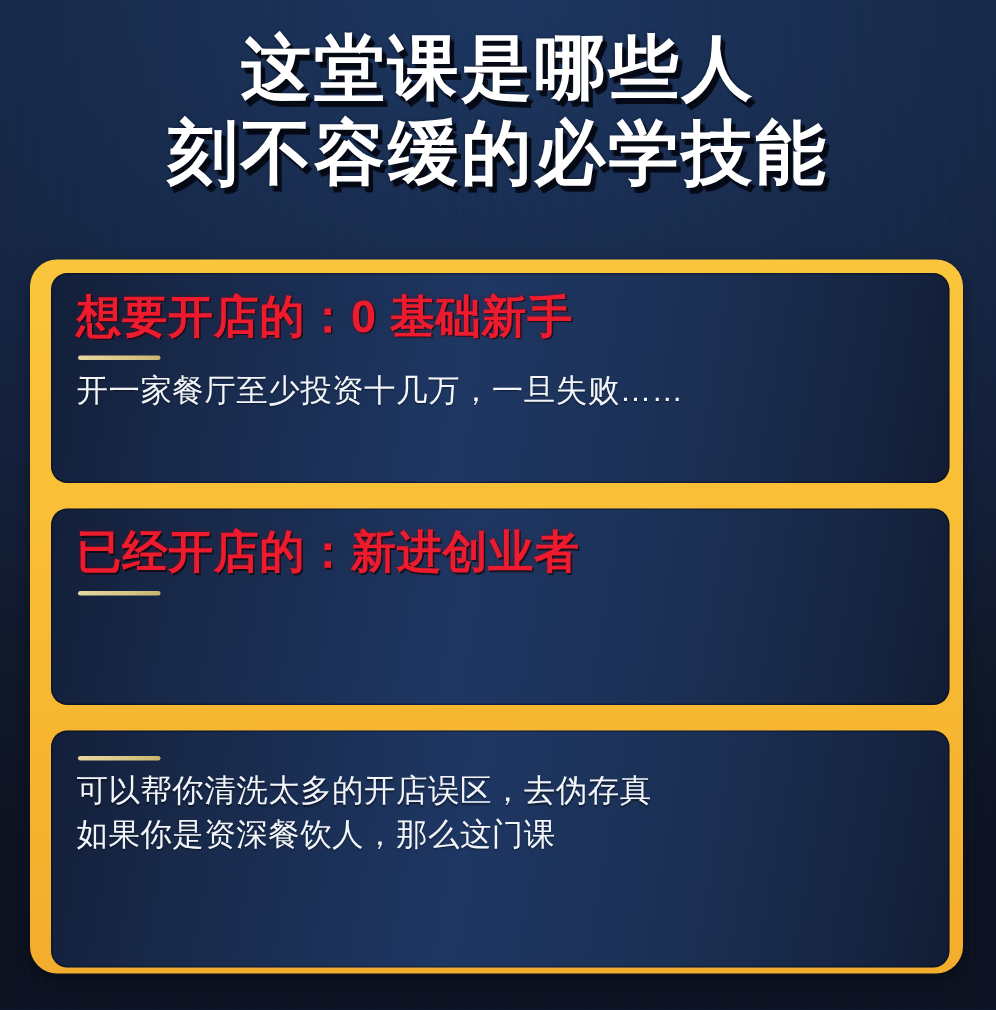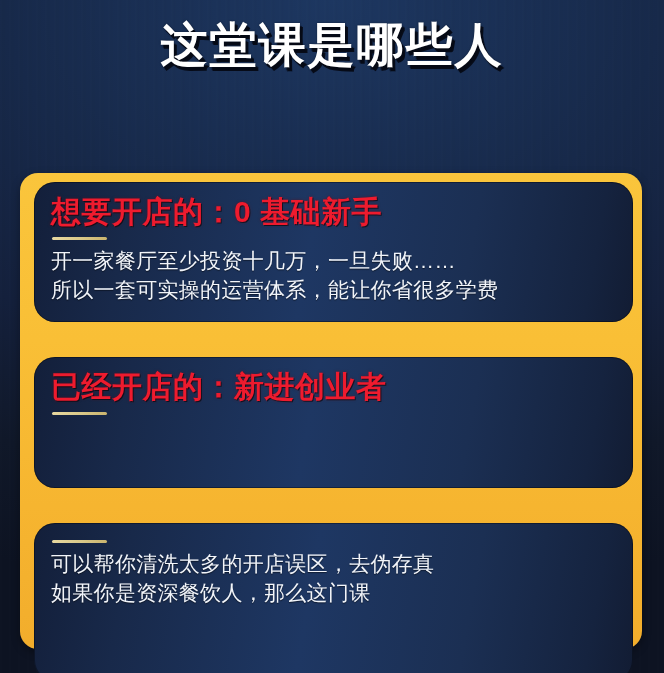--- a/index.html
+++ b/index.html
@@ -74,34 +74,34 @@
     box-shadow: 0 3px 9px rgba(0,0,0,0.38);
     display: flex;
     flex-direction: column;
     justify-content: flex-start;
   }
 
   
   .panel {
     position: relative;
     box-sizing: border-box;
-    border-radius: 21px;
+    border-radius: 11px;
     background:
       linear-gradient(100deg,
         #131f3a 0%,
         #18294a 16%,
         #1e3763 46%,
         #1b2f53 72%,
         #15233f 92%,
         #121c33 100%);
     box-shadow: inset 0 0 0 1px rgba(0,0,0,0.35);
     padding: 11px 14px 12px 17px;
     overflow: hidden;
   }
-  .panel + .panel { margin-top: 35px; }
+  .panel + .panel { margin-top: 17px; }
 
   .panel-heading {
     color: #ee1b2e;
     font-weight: 700;
     font-size: 30px;
     line-height: 38px;
     letter-spacing: 0.5px;
     white-space: nowrap;
     text-shadow:
       1px 1px 0 rgba(0,0,0,0.55),
@@ -134,30 +134,30 @@
   .panel--two   { min-height: 131px; }
   .panel--three { min-height: 158px; }
 </style>
 </head>
 <body>
 
 <div id="poster">
 
   <div class="headline">
     <span class="headline-line">这堂课是哪些人</span>
+    <span class="headline-line">刻不容缓的必学技能</span>
   </div>
 
   <div class="gold-frame">
 
     <div class="panel panel--one">
       <div class="panel-heading">想要开店的：0 基础新手</div>
       <div class="divider"></div>
       <div class="panel-body">
         <span class="body-line">开一家餐厅至少投资十几万，一旦失败……</span>
-        <span class="body-line">所以一套可实操的运营体系，能让你省很多学费</span>
       </div>
     </div>
 
     <div class="panel panel--two">
       <div class="panel-heading">已经开店的：新进创业者</div>
       <div class="divider"></div>
     </div>
 
     <div class="panel panel--three">
       <div class="divider"></div>

